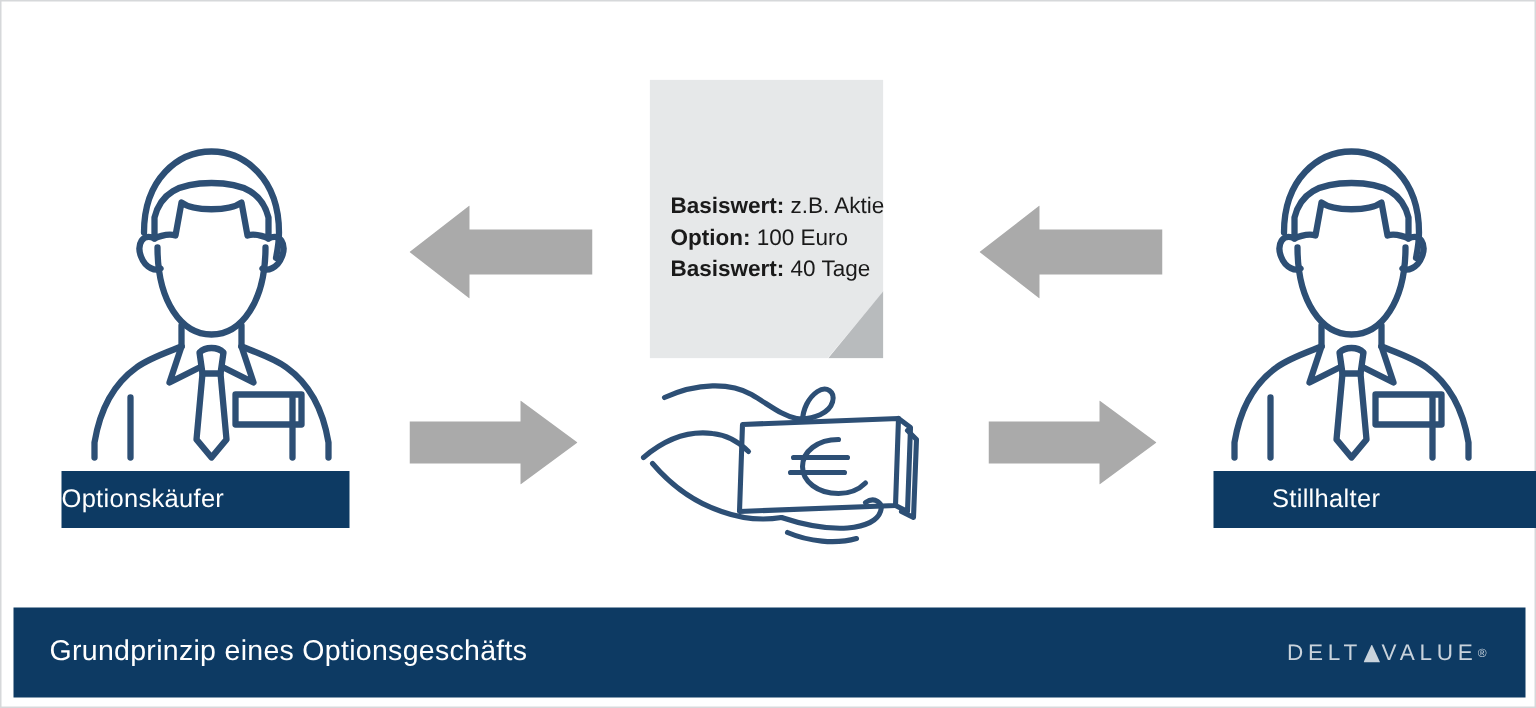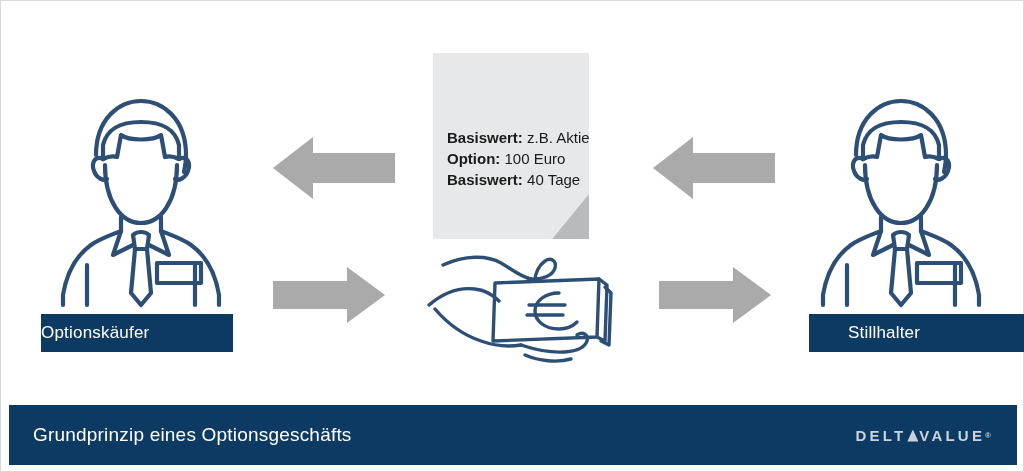--- a/index.html
+++ b/index.html
@@ -86,21 +86,21 @@
   }
   .banner-title{
     position:absolute;left:24px;top:0;height:60px;
     display:flex;align-items:center;
     color:#ffffff;font-size:19px;letter-spacing:.2px;
   }
   .logo{
     position:absolute;right:26px;top:0;height:60px;
     display:flex;align-items:center;
     color:#c9d3dc;
-    font-size:15px;letter-spacing:3.2px;font-weight:bold;
+    font-size:15px;letter-spacing:3.2px;font-weight:normal;
   }
   .logo .tri{
     display:inline-block;width:11px;height:12px;
     margin:0 1px -1px 1px;
     background:#c9d3dc;
     -webkit-clip-path:polygon(50% 0,100% 100%,0 100%);
     clip-path:polygon(50% 0,100% 100%,0 100%);
   }
   .logo .reg{font-size:8px;vertical-align:super;letter-spacing:0;}
 </style>

